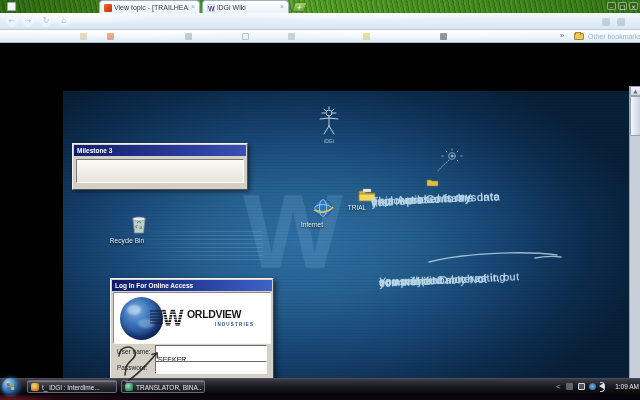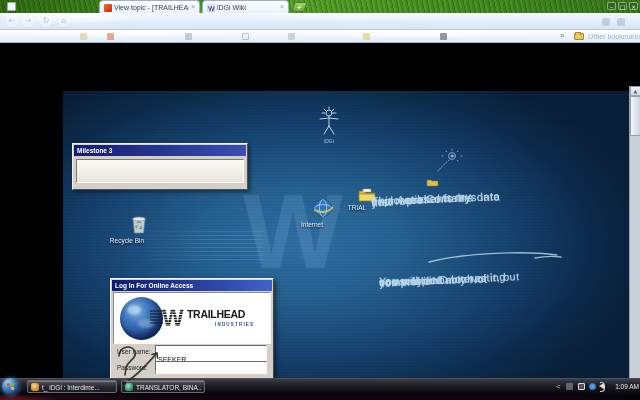--- a/index.html
+++ b/index.html
@@ -320,21 +320,21 @@
                 <pattern id="wstripes" width="2" height="2.6" patternUnits="userSpaceOnUse">
                   <rect width="2" height="1.7" fill="#15151a"></rect>
                 </pattern>
               </defs>
               <g stroke="#15151a" stroke-width="1">
                 <path d="M0 9 L13 9 M0 12 L12 12 M0 15 L11 15 M0 18 L12 18 M0 21 L13 21"></path>
               </g>
               <text x="12" y="24" font-size="23" font-weight="bold" font-family="Liberation Sans, sans-serif" fill="url(#wstripes)">W</text>
             </svg>
           </div>
-          <div class="logoname">TRAILHEAD</div>
+          <div class="logoname">ORLDVIEW</div>
           <div class="logosub">INDUSTRIES</div>
         </div>
         <div class="flabel fl-user">User name:</div>
         <input class="f95 fi-user" value="SEEKER" style="">
         <div class="flabel fl-pass">Password:</div>
         <input class="f95 fi-pass" value="" style="">
         <div class="btn95 b-ok">OK</div>
         <div class="btn95 b-cancel">Cancel</div>
       </div>
 

